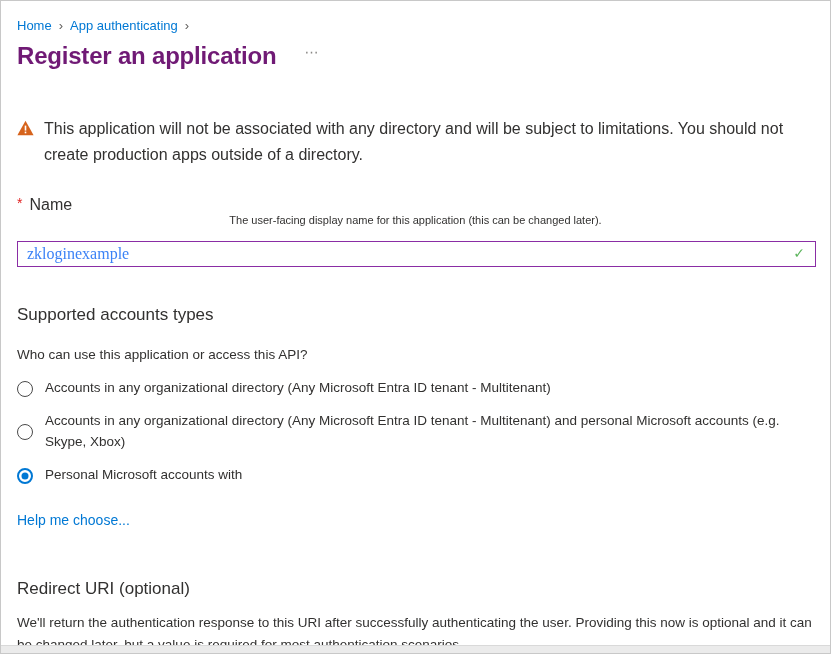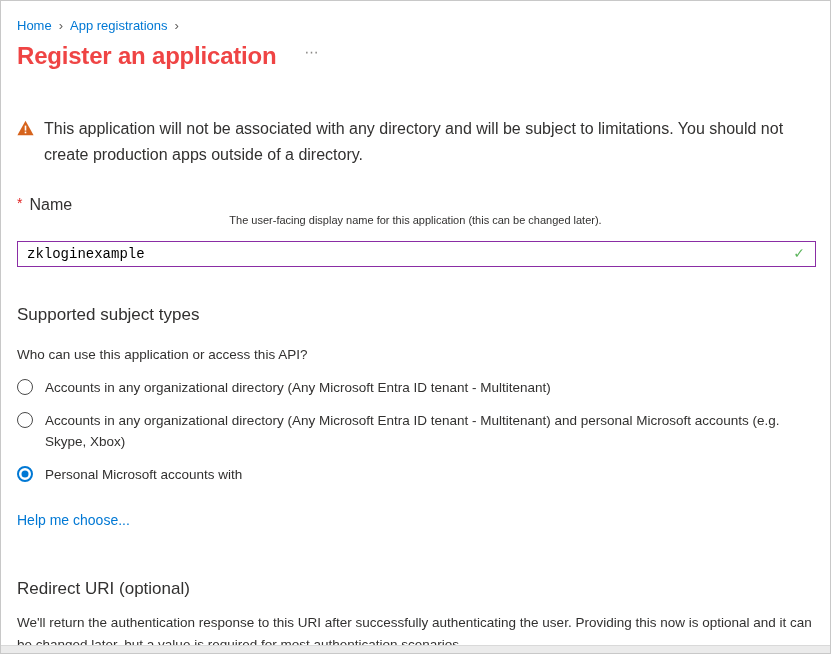--- a/index.html
+++ b/index.html
@@ -15,49 +15,49 @@
   }
   .content { padding:8px 16px; }
 
   
   .breadcrumb { padding-top:9px; font-size:13px; display:flex; align-items:center; }
   .crumb-link { color:#0078d4; text-decoration:none; cursor:pointer; }
   .crumb-sep { color:#605e5c; margin:0 7px; font-size:13px; }
 
   
   .title-row { margin-top:9px; display:flex; align-items:center; }
-  h1.page-title { margin:0; font-size:24px; font-weight:700; color:#ef4444; letter-spacing:-0.2px; }
+  h1.page-title { margin:0; font-size:24px; font-weight:700; color:#701a75; letter-spacing:-0.2px; }
   .ellipsis { color:#8a8886; font-size:14px; margin-left:28px; letter-spacing:2px; position:relative; top:-4px; cursor:pointer; }
 
   
   .warning { margin-top:46px; display:flex; gap:10px; font-size:16px; line-height:1.6; max-width:792px; }
   .warning-icon { flex:none; margin-top:2px; }
 
   
   .field-label { margin-top:29px; font-size:16px; color:#323130; }
   .required { color:#e02020; font-size:14px; margin-right:7px; position:relative; top:-2px; }
   .field-desc { font-size:11px;text-align:center; }
   .text-input-wrap {
     margin-top:15px; position:relative; width:799px; height:26px;
     border:1.5px solid #8a2da5; box-sizing:border-box; background:#fff;
   }
   .text-input-wrap input {
     border:none; outline:none; width:calc(100% - 40px); height:100%;
-    padding:0 0 0 9px; font-size:14px; font-family:Liberation Mono, monospace; color:#000000;
+    padding:0 0 0 9px; font-size:16px; font-family:Liberation Serif, serif; color:#3b82f6;
     background:transparent;
   }
   .valid-check { position:absolute; right:10px; top:50%; transform:translateY(-54%); color:#5db55d; font-size:14px; }
 
   
   .section-heading { margin-top:38px; font-size:17px; font-weight:400; color:#323130; }
   .question { margin-top:22px; font-size:13.5px; }
 
   
   .radio-group { margin-top:16px; }
-  .radio-row { display:flex; gap:12px; margin-bottom:13px; font-size:13.5px; line-height:1.5; align-items:flex-start; cursor:pointer; max-width:785px; }
+  .radio-row { display:flex; gap:12px; margin-bottom:13px; font-size:13.5px; line-height:1.5; align-items:center; cursor:pointer; max-width:785px; }
   .radio-circle {
     width:16px; height:16px; border:1px solid #4a4a4a; border-radius:50%;
     flex:none; background:#fff; box-sizing:border-box; position:relative; margin-top:1px;
   }
   .radio-row.selected .radio-circle { border:2px solid #0078d4; }
   .radio-row.selected .radio-circle::after {
     content:""; position:absolute; left:50%; top:50%; transform:translate(-50%,-50%);
     width:7px; height:7px; border-radius:50%; background:#0078d4;
   }
 
@@ -75,21 +75,21 @@
   }
 </style>
 </head>
 <body>
 
 <div class="content">
 
   <nav class="breadcrumb">
     <a class="crumb-link">Home</a>
     <span class="crumb-sep">›</span>
-    <a class="crumb-link">App registrations</a>
+    <a class="crumb-link">App authenticating</a>
     <span class="crumb-sep">›</span>
   </nav>
 
   <div class="title-row">
     <h1 class="page-title">Register an application</h1>
     <span class="ellipsis">⋯</span>
   </div>
 
   <div class="warning">
     <span class="warning-icon">
@@ -104,21 +104,21 @@
 
   <div class="field-label">
     <span class="required">*</span><span>Name</span>
   </div>
   <div class="field-desc">The user-facing display name for this application (this can be changed later).</div>
   <div class="text-input-wrap">
     <input type="text" value="zkloginexample" style="">
     <span class="valid-check">✓</span>
   </div>
 
-  <div class="section-heading">Supported subject types</div>
+  <div class="section-heading">Supported accounts types</div>
   <div class="question">Who can use this application or access this API?</div>
 
   <div class="radio-group">
     <div class="radio-row">
       <span class="radio-circle"></span>
       <span class="radio-label">Accounts in any organizational directory (Any Microsoft Entra ID tenant - Multitenant)</span>
     </div>
     <div class="radio-row">
       <span class="radio-circle"></span>
       <span class="radio-label">Accounts in any organizational directory (Any Microsoft Entra ID tenant - Multitenant) and personal Microsoft accounts (e.g. Skype, Xbox)</span>

